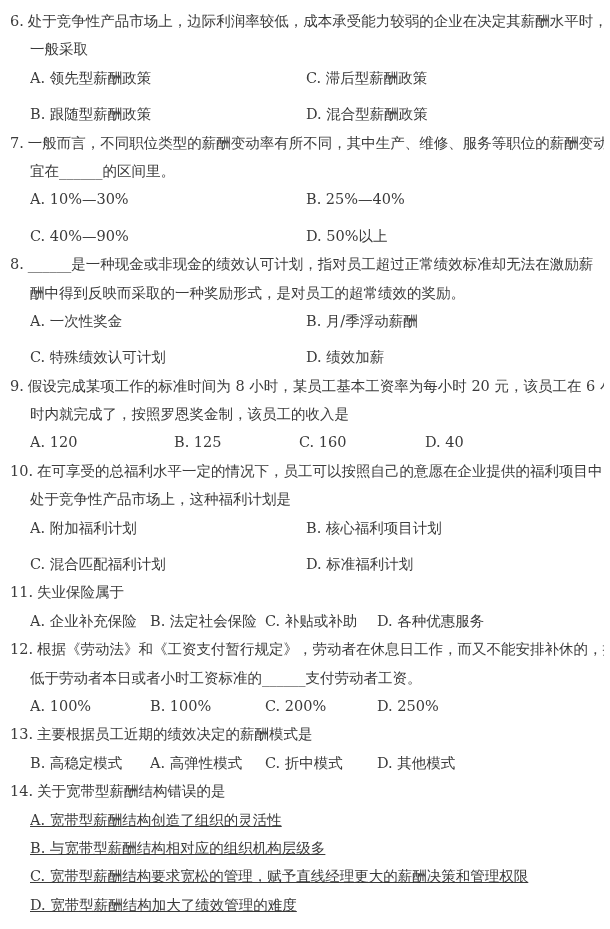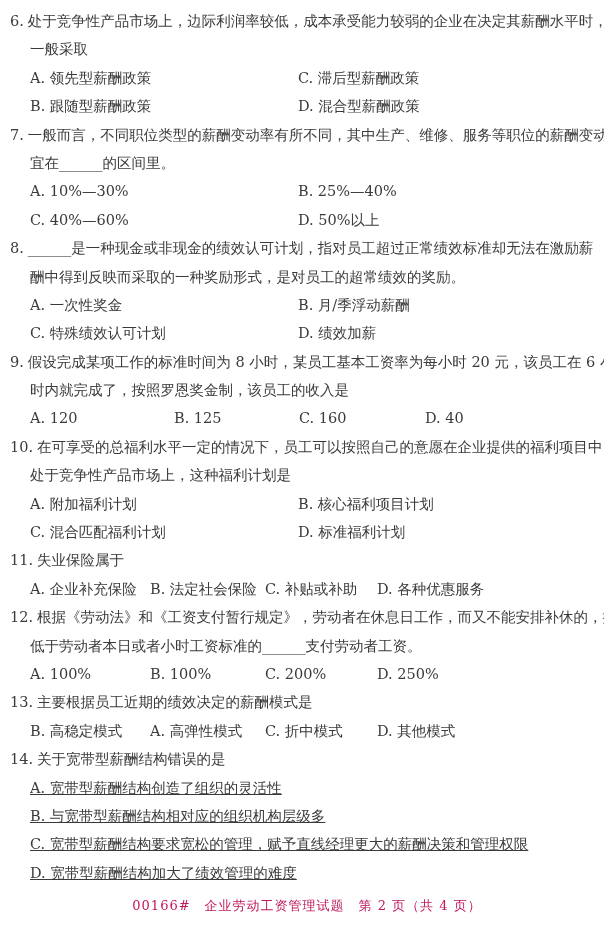--- a/index.html
+++ b/index.html
@@ -31,21 +31,21 @@
     display: inline-block;
     margin-right: 4px;
   }
   .indent {
     margin-left: 20px;
   }
   .opts {
     margin-left: 20px;
     display: grid;
   }
-  .opts.two   { grid-template-columns: 268px 1fr; }
+  .opts.two   { grid-template-columns: 268px 1fr; gap: 8px; }
   .opts.four-wide { grid-template-columns: 144px 125px 126px 1fr; }
   .opts.four  { grid-template-columns: 120px 115px 112px 1fr; }
   .opts.list  { grid-template-columns: 1fr; text-decoration: underline; }
   .footer {
     margin-top: 5px;
     text-align: center;
     font-size: 13px;
     color: #be185d;
     letter-spacing: 1px;
     height: 28px;
@@ -67,21 +67,21 @@
       <span class="line">D. 混合型薪酬政策</span>
     </div>
   </div>
 
   <div class="q">
     <div class="line"><span class="qnum">7.</span><span>一般而言，不同职位类型的薪酬变动率有所不同，其中生产、维修、服务等职位的薪酬变动率</span></div>
     <div class="line indent">宜在______的区间里。</div>
     <div class="opts two">
       <span class="line">A. 10%—30%</span>
       <span class="line">B. 25%—40%</span>
-      <span class="line">C. 40%—60%</span>
+      <span class="line">C. 40%—90%</span>
       <span class="line">D. 50%以上</span>
     </div>
   </div>
 
   <div class="q">
     <div class="line"><span class="qnum">8.</span><span>______是一种现金或非现金的绩效认可计划，指对员工超过正常绩效标准却无法在激励薪</span></div>
     <div class="line indent">酬中得到反映而采取的一种奖励形式，是对员工的超常绩效的奖励。</div>
     <div class="opts two">
       <span class="line">A. 一次性奖金</span>
       <span class="line">B. 月/季浮动薪酬</span>

